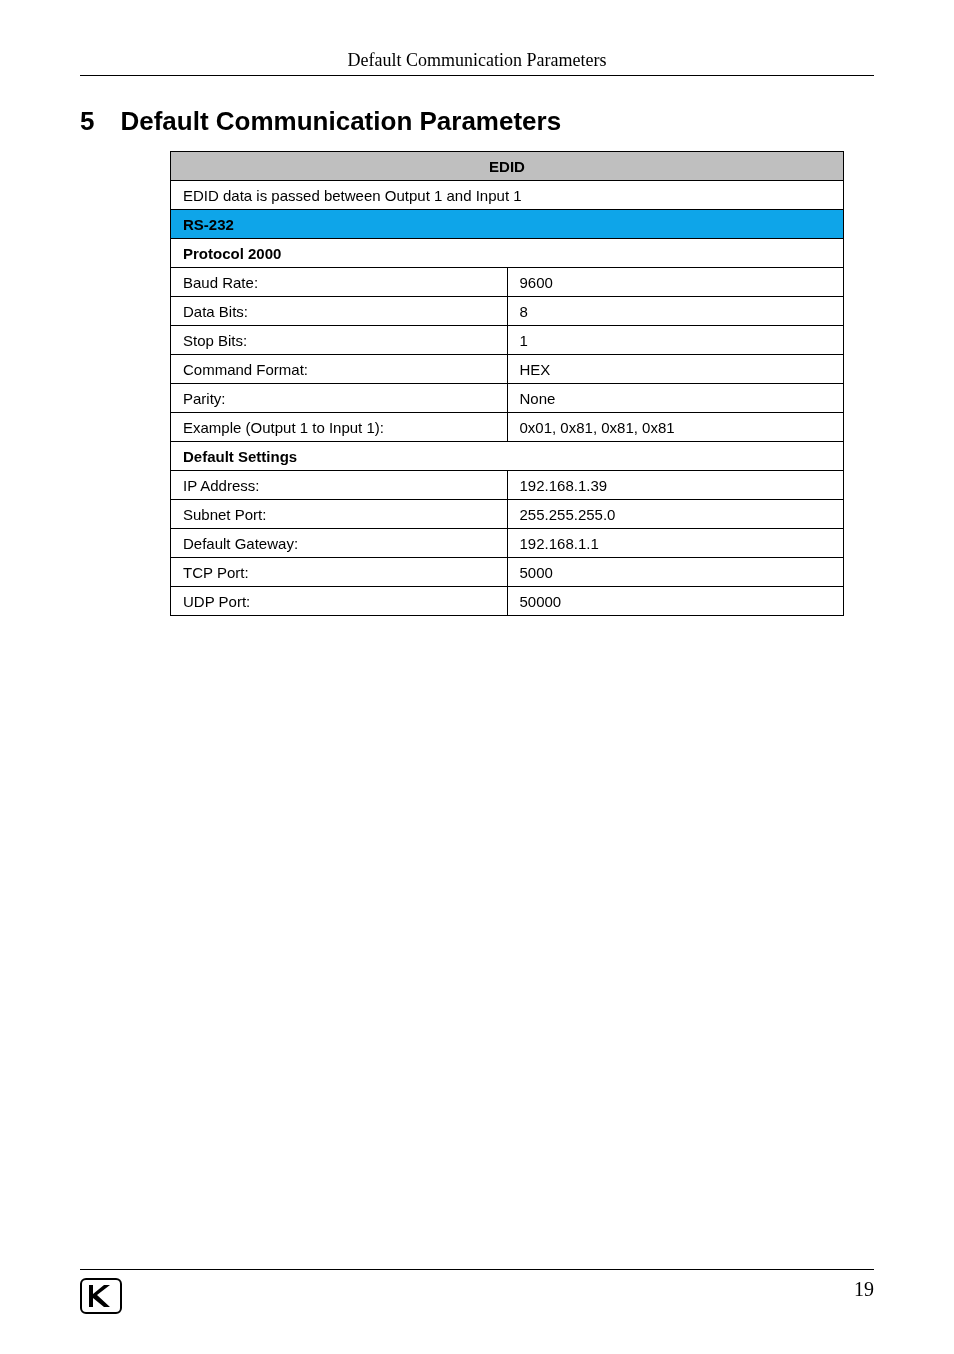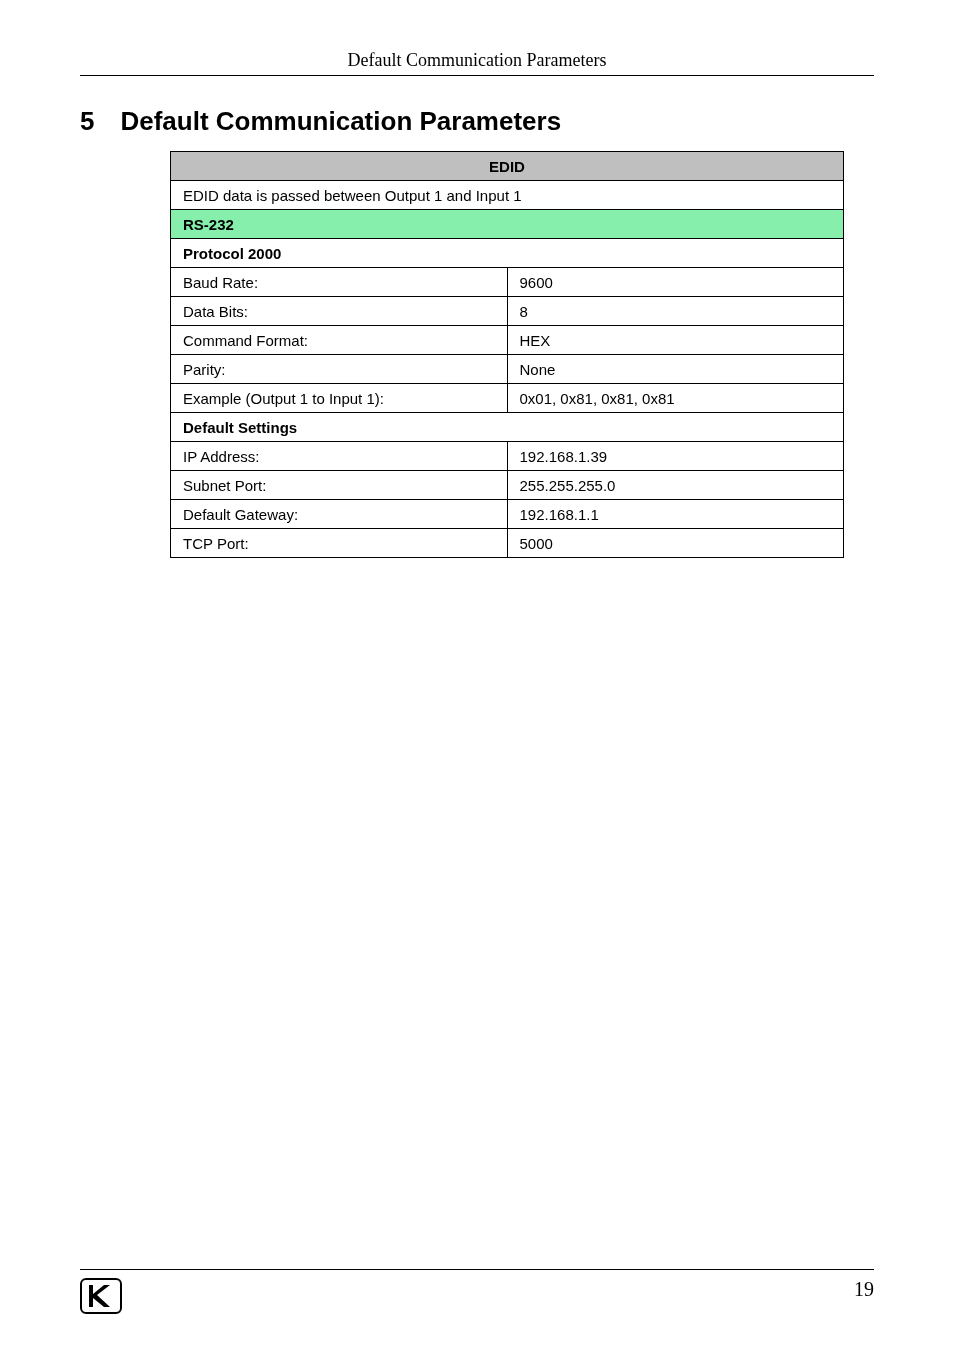--- a/index.html
+++ b/index.html
@@ -52,21 +52,21 @@
     text-align: left;
     vertical-align: middle;
     height: 20px;
   }
   tr.header-row td {
     background: #bfbfbf;
     font-weight: bold;
     text-align: center;
   }
   tr.shade td {
-    background: #86efac;
+    background: #0ea5e9;
     font-weight: bold;
   }
   tr.subhead td {
     font-weight: bold;
   }
   .footer {
     position: absolute;
     bottom: 40px;
     left: 80px;
     right: 80px;
@@ -123,20 +123,24 @@
 
       <tr>
         <td style="width:50%">Baud Rate:</td>
         <td>9600</td>
       </tr>
       <tr>
         <td>Data Bits:</td>
         <td>8</td>
       </tr>
       <tr>
+        <td>Stop Bits:</td>
+        <td>1</td>
+      </tr>
+      <tr>
         <td>Command Format:</td>
         <td>HEX</td>
       </tr>
       <tr>
         <td>Parity:</td>
         <td>None</td>
       </tr>
       <tr>
         <td>Example (Output 1 to Input 1):</td>
         <td>0x01, 0x81, 0x81, 0x81</td>
@@ -155,20 +159,24 @@
         <td>255.255.255.0</td>
       </tr>
       <tr>
         <td>Default Gateway:</td>
         <td>192.168.1.1</td>
       </tr>
       <tr>
         <td>TCP Port:</td>
         <td>5000</td>
       </tr>
+      <tr>
+        <td>UDP Port:</td>
+        <td>50000</td>
+      </tr>
     </tbody>
       </table>
   </div>
 </div>
 
 <div class="footer">
   <div class="footer-inner">
     <div class="logo-box">
       <svg width="30" height="26" viewBox="0 0 30 26">
         <path d="M3 2 L3 24 L7 24 L7 15 L18 24 L24 24 L11 12 L24 2 L18 2 L7 11 L7 2 Z" fill="#000"></path>

